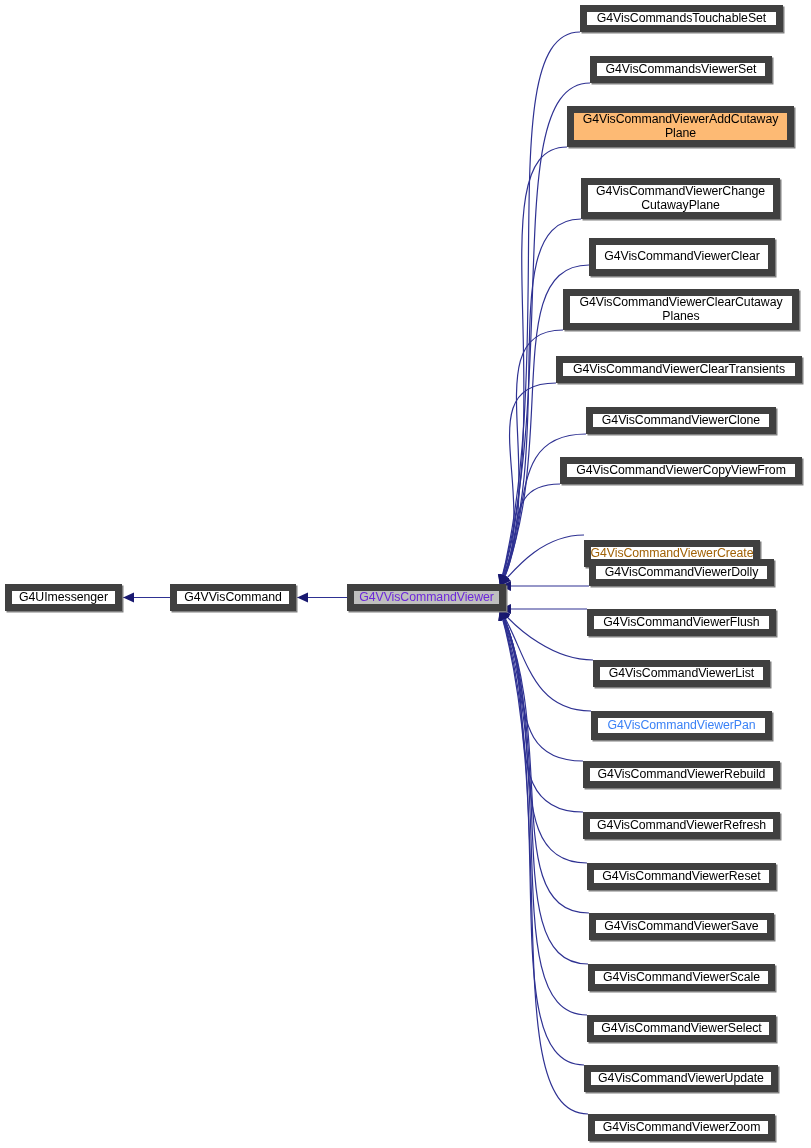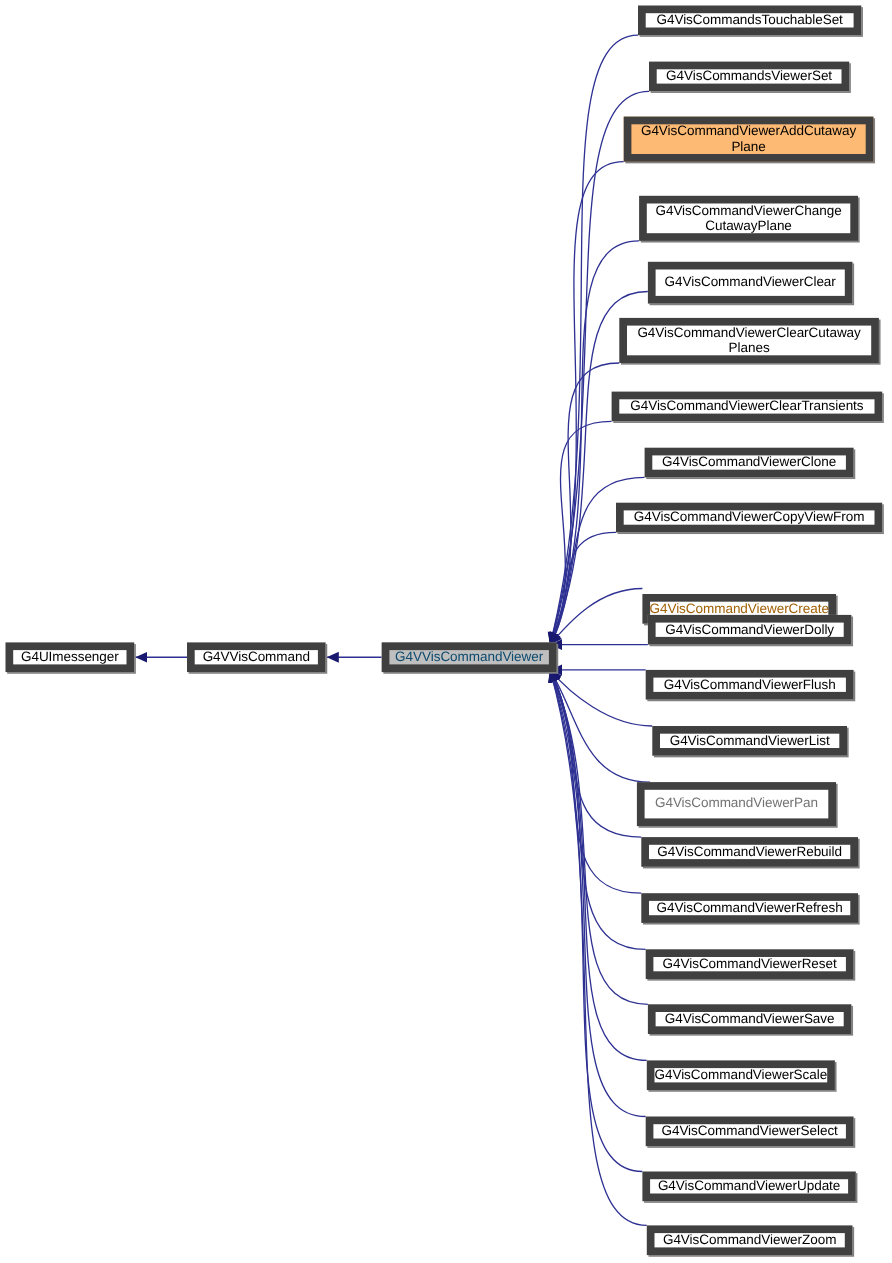--- a/index.html
+++ b/index.html
@@ -83,40 +83,40 @@
         <path d="M589,913 C499,913 558.64,736.68 500,609" stroke="#2e3192" stroke-width="1.2" fill="none" marker-end="url(#arrowA)"></path>
         <path d="M588,964 C498,964 560,758.1 500,609" stroke="#2e3192" stroke-width="1.2" fill="none" marker-end="url(#arrowA)"></path>
         <path d="M587,1015 C497,1015 560,779.52 500,609" stroke="#2e3192" stroke-width="1.2" fill="none" marker-end="url(#arrowA)"></path>
         <path d="M584,1065 C494,1065 560,800.52 500,609" stroke="#2e3192" stroke-width="1.2" fill="none" marker-end="url(#arrowA)"></path>
         <path d="M588,1114 C498,1114 560,821.1 500,609" stroke="#2e3192" stroke-width="1.2" fill="none" marker-end="url(#arrowA)"></path>
       </g>
   </svg>
   <div id="nodes">
       <div class="node" style="left: 5px; top: 584px; width: 117px; height: 27px; border-color: rgb(64, 64, 64); box-shadow: rgb(128, 128, 128) 1.5px 1.5px 0px 0px; background: rgb(255, 255, 255); color: rgb(0, 0, 0);">G4UImessenger</div>
       <div class="node" style="left: 170px; top: 584px; width: 126px; height: 27px; border-color: rgb(64, 64, 64); box-shadow: rgb(128, 128, 128) 1.5px 1.5px 0px 0px; background: rgb(255, 255, 255); color: rgb(0, 0, 0);">G4VVisCommand</div>
-      <div class="node current" style="left: 347px; top: 584px; width: 159px; height: 27px; border-color: rgb(64, 64, 64); box-shadow: rgb(128, 128, 128) 1.5px 1.5px 0px 0px; background: rgb(191, 191, 191); color: #0c4a6e;">G4VVisCommandViewer</div>
+      <div class="node current" style="left: 347px; top: 584px; width: 159px; height: 27px; border-color: rgb(64, 64, 64); box-shadow: rgb(128, 128, 128) 1.5px 1.5px 0px 0px; background: rgb(191, 191, 191); color: #6d28d9;">G4VVisCommandViewer</div>
       <div class="node" style="left: 580px; top: 5px; width: 203px; height: 27px; border-color: rgb(64, 64, 64); box-shadow: rgb(128, 128, 128) 1.5px 1.5px 0px 0px; background: rgb(255, 255, 255); color: rgb(0, 0, 0);">G4VisCommandsTouchableSet</div>
       <div class="node" style="left: 590px; top: 56px; width: 182px; height: 27px; border-color: rgb(64, 64, 64); box-shadow: rgb(128, 128, 128) 1.5px 1.5px 0px 0px; background: rgb(255, 255, 255); color: rgb(0, 0, 0);">G4VisCommandsViewerSet</div>
       <div class="node" style="left: 567px; top: 106px; width: 227px; height: 41px; border-color: rgb(64, 64, 64); box-shadow: rgb(128, 128, 128) 1.5px 1.5px 0px 0px; background: #fdba74; color: rgb(0, 0, 0); text-align: center;">G4VisCommandViewerAddCutaway
 Plane</div>
       <div class="node" style="left: 581px; top: 178px; width: 199px; height: 41px; border-color: rgb(64, 64, 64); box-shadow: rgb(128, 128, 128) 1.5px 1.5px 0px 0px; background: rgb(255, 255, 255); color: rgb(0, 0, 0);">G4VisCommandViewerChange
 CutawayPlane</div>
       <div class="node" style="left: 589px; top: 238px; width: 186px; height: 38px; border-color: rgb(64, 64, 64); box-shadow: rgb(128, 128, 128) 1.5px 1.5px 0px 0px; background: rgb(255, 255, 255); color: rgb(0, 0, 0);">G4VisCommandViewerClear</div>
       <div class="node" style="left: 563px; top: 289px; width: 236px; height: 41px; border-color: rgb(64, 64, 64); box-shadow: rgb(128, 128, 128) 1.5px 1.5px 0px 0px; background: rgb(255, 255, 255); color: rgb(0, 0, 0);">G4VisCommandViewerClearCutaway
 Planes</div>
       <div class="node" style="left: 556px; top: 356px; width: 246px; height: 27px; border-color: rgb(64, 64, 64); box-shadow: rgb(128, 128, 128) 1.5px 1.5px 0px 0px; background: rgb(255, 255, 255); color: rgb(0, 0, 0);">G4VisCommandViewerClearTransients</div>
       <div class="node" style="left: 586px; top: 407px; width: 190px; height: 27px; border-color: rgb(64, 64, 64); box-shadow: rgb(128, 128, 128) 1.5px 1.5px 0px 0px; background: rgb(255, 255, 255); color: rgb(0, 0, 0);">G4VisCommandViewerClone</div>
       <div class="node" style="left: 560px; top: 457px; width: 242px; height: 27px; border-color: rgb(64, 64, 64); box-shadow: rgb(128, 128, 128) 1.5px 1.5px 0px 0px; background: rgb(255, 255, 255); color: rgb(0, 0, 0); text-align: right;">G4VisCommandViewerCopyViewFrom</div>
       <div class="node" style="left: 584px; top: 540px; width: 176px; height: 27px; border-color: rgb(64, 64, 64); box-shadow: rgb(128, 128, 128) 1.5px 1.5px 0px 0px; background: rgb(255, 255, 255); color: #a16207;">G4VisCommandViewerCreate</div>
       <div class="node" style="left: 589px; top: 559px; width: 185px; height: 27px; border-color: rgb(64, 64, 64); box-shadow: rgb(128, 128, 128) 1.5px 1.5px 0px 0px; background: rgb(255, 255, 255); color: rgb(0, 0, 0);">G4VisCommandViewerDolly</div>
       <div class="node" style="left: 587px; top: 609px; width: 189px; height: 27px; border-color: rgb(64, 64, 64); box-shadow: rgb(128, 128, 128) 1.5px 1.5px 0px 0px; background: rgb(255, 255, 255); color: rgb(0, 0, 0);">G4VisCommandViewerFlush</div>
       <div class="node" style="left: 593px; top: 660px; width: 177px; height: 27px; border-color: rgb(64, 64, 64); box-shadow: rgb(128, 128, 128) 1.5px 1.5px 0px 0px; background: rgb(255, 255, 255); color: rgb(0, 0, 0);">G4VisCommandViewerList</div>
-      <div class="node" style="left: 579px; top: 711px; width: 181px; height: 40px; border-color: rgb(64, 64, 64); box-shadow: rgb(128, 128, 128) 1.5px 1.5px 0px 0px; background: rgb(255, 255, 255); color: #737373;">G4VisCommandViewerPan</div>
+      <div class="node" style="left: 591px; top: 711px; width: 181px; height: 29px; border-color: rgb(64, 64, 64); box-shadow: rgb(128, 128, 128) 1.5px 1.5px 0px 0px; background: rgb(255, 255, 255); color: #3b82f6;">G4VisCommandViewerPan</div>
       <div class="node" style="left: 583px; top: 761px; width: 197px; height: 27px; border-color: rgb(64, 64, 64); box-shadow: rgb(128, 128, 128) 1.5px 1.5px 0px 0px; background: rgb(255, 255, 255); color: rgb(0, 0, 0);">G4VisCommandViewerRebuild</div>
       <div class="node" style="left: 583px; top: 812px; width: 197px; height: 27px; border-color: rgb(64, 64, 64); box-shadow: rgb(128, 128, 128) 1.5px 1.5px 0px 0px; background: rgb(255, 255, 255); color: rgb(0, 0, 0);">G4VisCommandViewerRefresh</div>
       <div class="node" style="left: 587px; top: 863px; width: 189px; height: 27px; border-color: rgb(64, 64, 64); box-shadow: rgb(128, 128, 128) 1.5px 1.5px 0px 0px; background: rgb(255, 255, 255); color: rgb(0, 0, 0);">G4VisCommandViewerReset</div>
       <div class="node" style="left: 589px; top: 913px; width: 185px; height: 27px; border-color: rgb(64, 64, 64); box-shadow: rgb(128, 128, 128) 1.5px 1.5px 0px 0px; background: rgb(255, 255, 255); color: rgb(0, 0, 0);">G4VisCommandViewerSave</div>
-      <div class="node" style="left: 588px; top: 964px; width: 171px; height: 27px; border-color: rgb(64, 64, 64); box-shadow: rgb(128, 128, 128) 1.5px 1.5px 0px 0px; background: rgb(255, 255, 255); color: rgb(0, 0, 0);">G4VisCommandViewerScale</div>
+      <div class="node" style="left: 588px; top: 964px; width: 187px; height: 27px; border-color: rgb(64, 64, 64); box-shadow: rgb(128, 128, 128) 1.5px 1.5px 0px 0px; background: rgb(255, 255, 255); color: rgb(0, 0, 0);">G4VisCommandViewerScale</div>
       <div class="node" style="left: 587px; top: 1015px; width: 189px; height: 27px; border-color: rgb(64, 64, 64); box-shadow: rgb(128, 128, 128) 1.5px 1.5px 0px 0px; background: rgb(255, 255, 255); color: rgb(0, 0, 0);">G4VisCommandViewerSelect</div>
       <div class="node" style="left: 584px; top: 1065px; width: 194px; height: 27px; border-color: rgb(64, 64, 64); box-shadow: rgb(128, 128, 128) 1.5px 1.5px 0px 0px; background: rgb(255, 255, 255); color: rgb(0, 0, 0);">G4VisCommandViewerUpdate</div>
       <div class="node" style="left: 588px; top: 1114px; width: 187px; height: 27px; border-color: rgb(64, 64, 64); box-shadow: rgb(128, 128, 128) 1.5px 1.5px 0px 0px; background: rgb(255, 255, 255); color: rgb(0, 0, 0);">G4VisCommandViewerZoom</div>
     </div>
 </div>
 
 </body></html>

